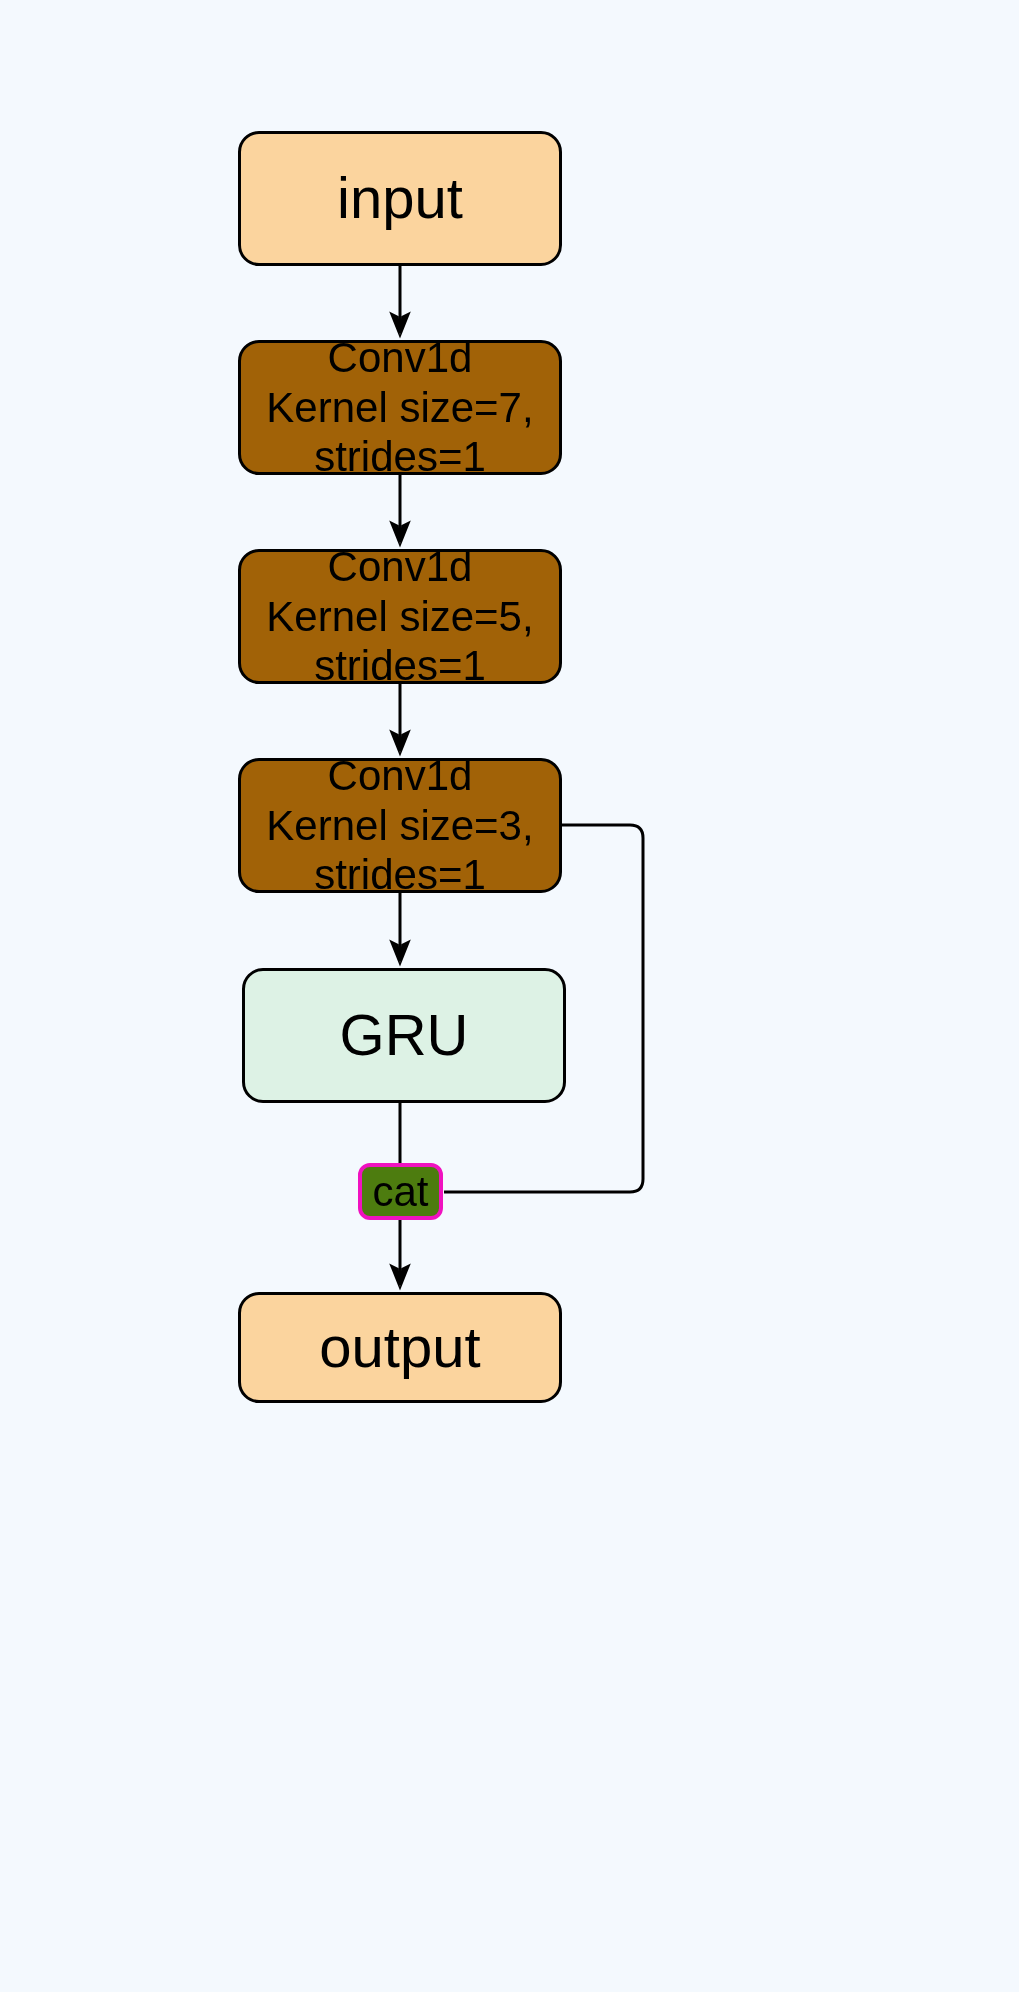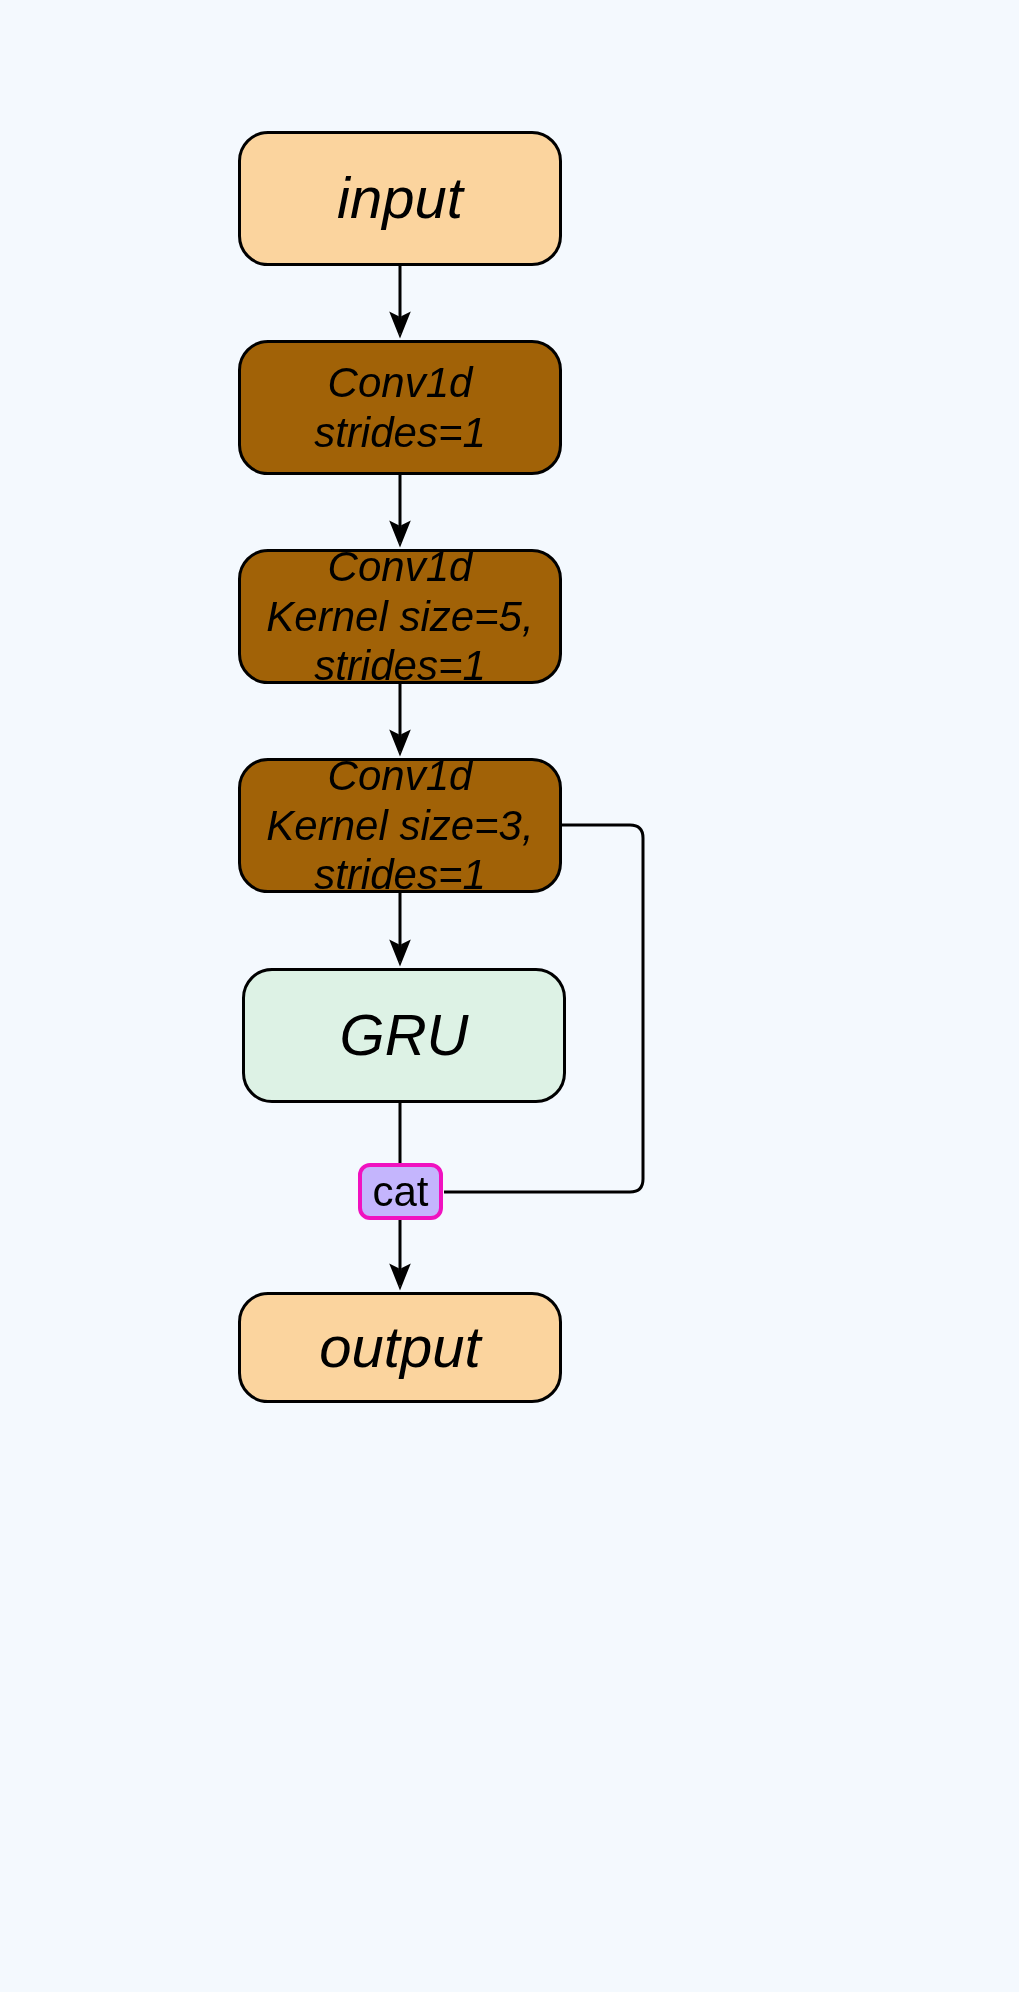--- a/index.html
+++ b/index.html
@@ -27,46 +27,45 @@
     left: 0;
     top: 0;
     width: 1019px;
     height: 1992px;
     pointer-events: none;
   }
   .node {
     position: absolute;
     box-sizing: border-box;
     border: 3px solid #000000;
-    border-radius: 30px;
+    border-radius: 21px;
     display: flex;
     flex-direction: column;
     align-items: center;
     justify-content: center;
     text-align: center;
     color: #000000;
     line-height: 1.18;
-    font-style: italic;
   }
   .node-io {
     background: #fbd49e;
     font-size: 58px;
   }
   .node-conv {
     background: #a16207;
     font-size: 42px;
   }
   .node-gru {
     background: #ddf2e5;
     font-size: 58px;
   }
   .node-cat {
     position: absolute;
     box-sizing: border-box;
-    background: #c4b5fd;
+    background: #4d7c0f;
     border: 4px solid #f012c0;
     border-radius: 12px;
     display: flex;
     align-items: center;
     justify-content: center;
     color: #000000;
     font-size: 42px;
     line-height: 1;
     padding: 6px 10px 6px 10px;
   }
@@ -115,20 +114,21 @@
       <line x1="400" y1="1220" x2="400" y2="1285" stroke="#000000" stroke-width="3" marker-end="url(#arrowhead)"></line>
     </g>
   </svg>
 
   <div class="node node-io" style="left:238px; top:131px; width:324px; height:135px;">
     <span class="node-line">input</span>
   </div>
 
   <div class="node node-conv" style="left:238px; top:340px; width:324px; height:135px;">
     <span class="node-line">Conv1d</span>
+    <span class="node-line">Kernel size=7,</span>
     <span class="node-line">strides=1</span>
   </div>
 
   <div class="node node-conv" style="left:238px; top:549px; width:324px; height:135px;">
     <span class="node-line">Conv1d</span>
     <span class="node-line">Kernel size=5,</span>
     <span class="node-line">strides=1</span>
   </div>
 
   <div class="node node-conv" style="left:238px; top:758px; width:324px; height:135px;">

